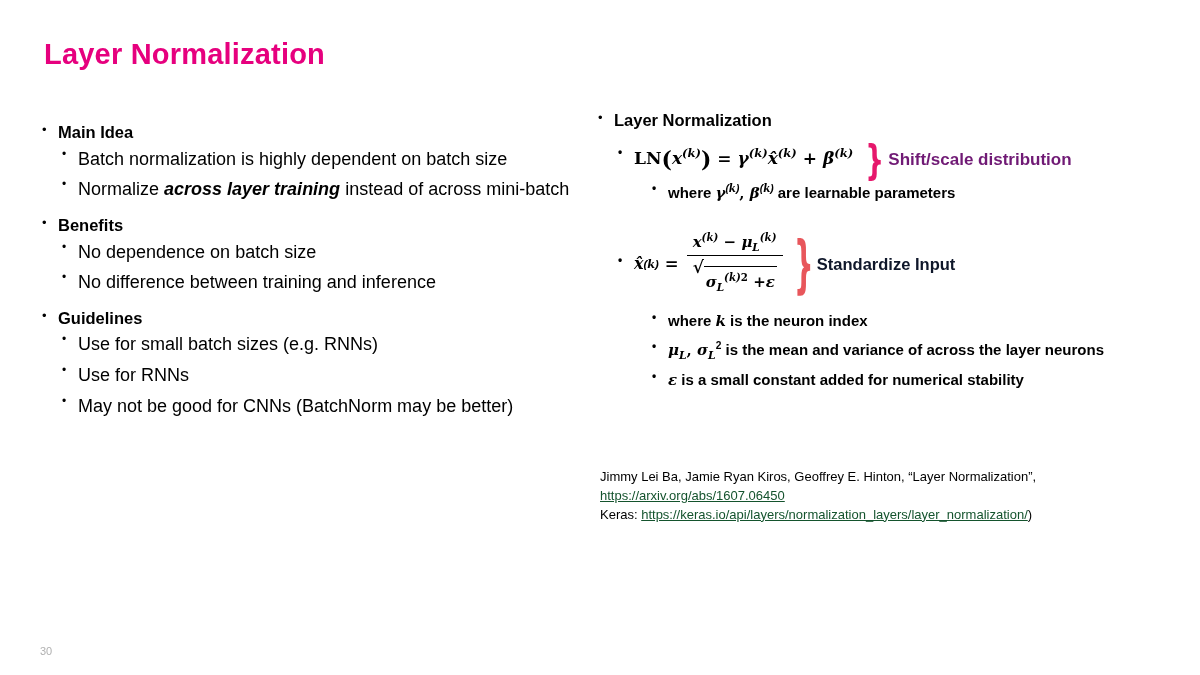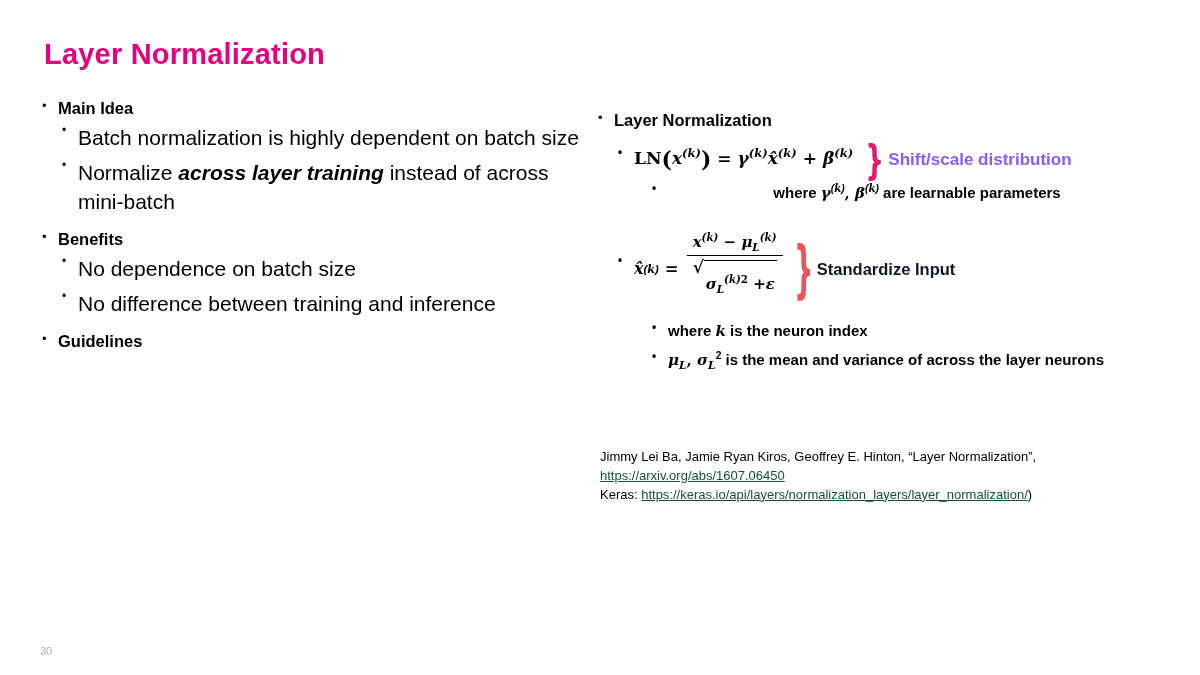--- a/index.html
+++ b/index.html
@@ -27,21 +27,21 @@
     font-size: 29px;
     font-weight: bold;
     color: #e6007e;
     letter-spacing: 0.2px;
   }
 
   
   .col-left {
     position: absolute;
     left: 40px;
-    top: 96px;
+    top: 120px;
     width: 540px;
   }
   .col-right {
     position: absolute;
     left: 596px;
     top: 108px;
     width: 570px;
   }
 
   
@@ -68,21 +68,21 @@
     top: 0;
   }
   ul.lvl2 {
     list-style: none;
     margin: 2px 0 10px 0;
     padding: 0;
   }
   ul.lvl2 > li {
     position: relative;
     padding-left: 20px;
-    font-size: 21px;
+    font-size: 18px;
     font-weight: normal;
     line-height: 1.42;
     margin-bottom: 5px;
   }
   ul.lvl2 > li::before {
     content: "\2022";
     position: absolute;
     left: 4px;
     top: -1px;
     font-size: 12px;
@@ -139,21 +139,21 @@
     top: 0px;
     font-size: 12px;
   }
   .eq1 {
     font-size: 17px;
     font-family: "DejaVu Serif", serif;
     display: inline-block;
     vertical-align: middle;
   }
   .annot {
-    color: #8b5cf6;
+    color: #701a75;
     font-size: 17px;
     vertical-align: middle;
     display: inline-block;
   }
   .annot2 {
     color: #0f172a;
     font-size: 16.5px;
   }
 
   
@@ -186,22 +186,22 @@
     content: "\221A";
     position: absolute;
     left: 0;
     top: -1px;
     font-size: 17px;
     font-style: normal;
   }
   .sqrt > .bar {
     display: inline-block;
     border-top: 1.1px solid #000;
-    padding: 12px 2px;
-    margin-top: 1px;
+    padding: 4px 2px;
+    margin-top: 7px;
   }
 
   .eq2-wrap {
     position: relative;
     padding-left: 20px;
     margin-top: 26px;
     margin-bottom: 6px;
     display: flex;
     align-items: center;
   }
@@ -249,21 +249,21 @@
   }
   .eqline {
     display: flex;
     align-items: center;
   }
 
   
   .refs {
     position: absolute;
     left: 600px;
-    top: 448px;
+    top: 468px;
     width: 560px;
     font-size: 13px;
     line-height: 1.45;
     color: #000;
   }
   .refs .r2 { }
   a.link {
     color: #14532d;
     text-decoration: underline;
   }
@@ -297,41 +297,46 @@
       <li>
         <span class="txt">Benefits</span>
         <ul class="lvl2">
           <li><span>No dependence on batch size</span></li>
           <li><span>No difference between training and inference</span></li>
         </ul>
       </li>
 
       <li>
         <span class="txt">Guidelines</span>
+        <ul class="lvl2">
+          <li><span>Use for small batch sizes (e.g. RNNs)</span></li>
+          <li><span>Use for RNNs</span></li>
+          <li><span>May not be good for CNNs (BatchNorm may be better)</span></li>
+        </ul>
       </li>
 
     </ul>
   </div>
 
   <div class="col-right">
     <ul class="lvl1">
       <li>
         <span class="txt">Layer Normalization</span>
 
         
         <div class="eq-row" style="margin-top:10px;">
           <span class="eq1">
             <span class="mathup">LN</span><span style="font-size:22px;vertical-align:-3px;">(</span><span class="math">x</span><sup class="sup">(<span class="math">k</span>)</sup><span style="font-size:22px;vertical-align:-3px;">)</span>
             <span class="mathup"> = </span><span class="math">γ</span><sup class="sup">(<span class="math">k</span>)</sup><span class="math">x̂</span><sup class="sup">(<span class="math">k</span>)</sup><span class="mathup"> + </span><span class="math">β</span><sup class="sup">(<span class="math">k</span>)</sup>
           </span>
           <span class="brace1"></span>
           <span class="annot">Shift/scale distribution</span>
         </div>
 
-        <ul class="lvl3" style="margin-left:34px;text-align:center;">
+        <ul class="lvl3" style="margin-left:34px;">
           <li>
             <span>where </span><span class="math" style="font-size:15px;">γ</span><sup class="sup">(<span class="math">k</span>)</sup><span class="mathup">, </span><span class="math" style="font-size:15px;">β</span><sup class="sup">(<span class="math">k</span>)</sup><span> are learnable parameters</span>
           </li>
         </ul>
 
         
         <div class="eq2-wrap">
           <span class="eqline">
             <span class="math" style="font-size:16px;">x̂</span>
               <sup class="sup">(<span class="math">k</span>)</sup>
@@ -347,20 +352,23 @@
           <span class="annot2">Standardize Input</span>
         </div>
 
         <ul class="lvl3" style="margin-left:34px; margin-top:12px;">
           <li>
             <span>where </span><span class="math" style="font-size:15px;">k</span><span> is the neuron index</span>
           </li>
           <li>
             <span class="math" style="font-size:15px;">μ</span><sub style="font-size:0.72em;font-family:'DejaVu Serif',serif;font-style:italic;">L</sub><span class="mathup">, </span><span class="math" style="font-size:15px;">σ</span><sub style="font-size:0.72em;font-family:'DejaVu Serif',serif;font-style:italic;">L</sub><sup style="font-size:0.68em;">2</sup><span> is the mean and variance of across the layer neurons</span>
           </li>
+          <li>
+            <span class="math" style="font-size:15px;">ε</span><span> is a small constant added for numerical stability</span>
+          </li>
         </ul>
 
       </li>
     </ul>
   </div>
 
   <div class="refs">
     <div class="r1">
       <span>Jimmy Lei Ba, Jamie Ryan Kiros, Geoffrey E. Hinton, “Layer Normalization”,</span><br>
       <a class="link" href="#">https://arxiv.org/abs/1607.06450</a>

